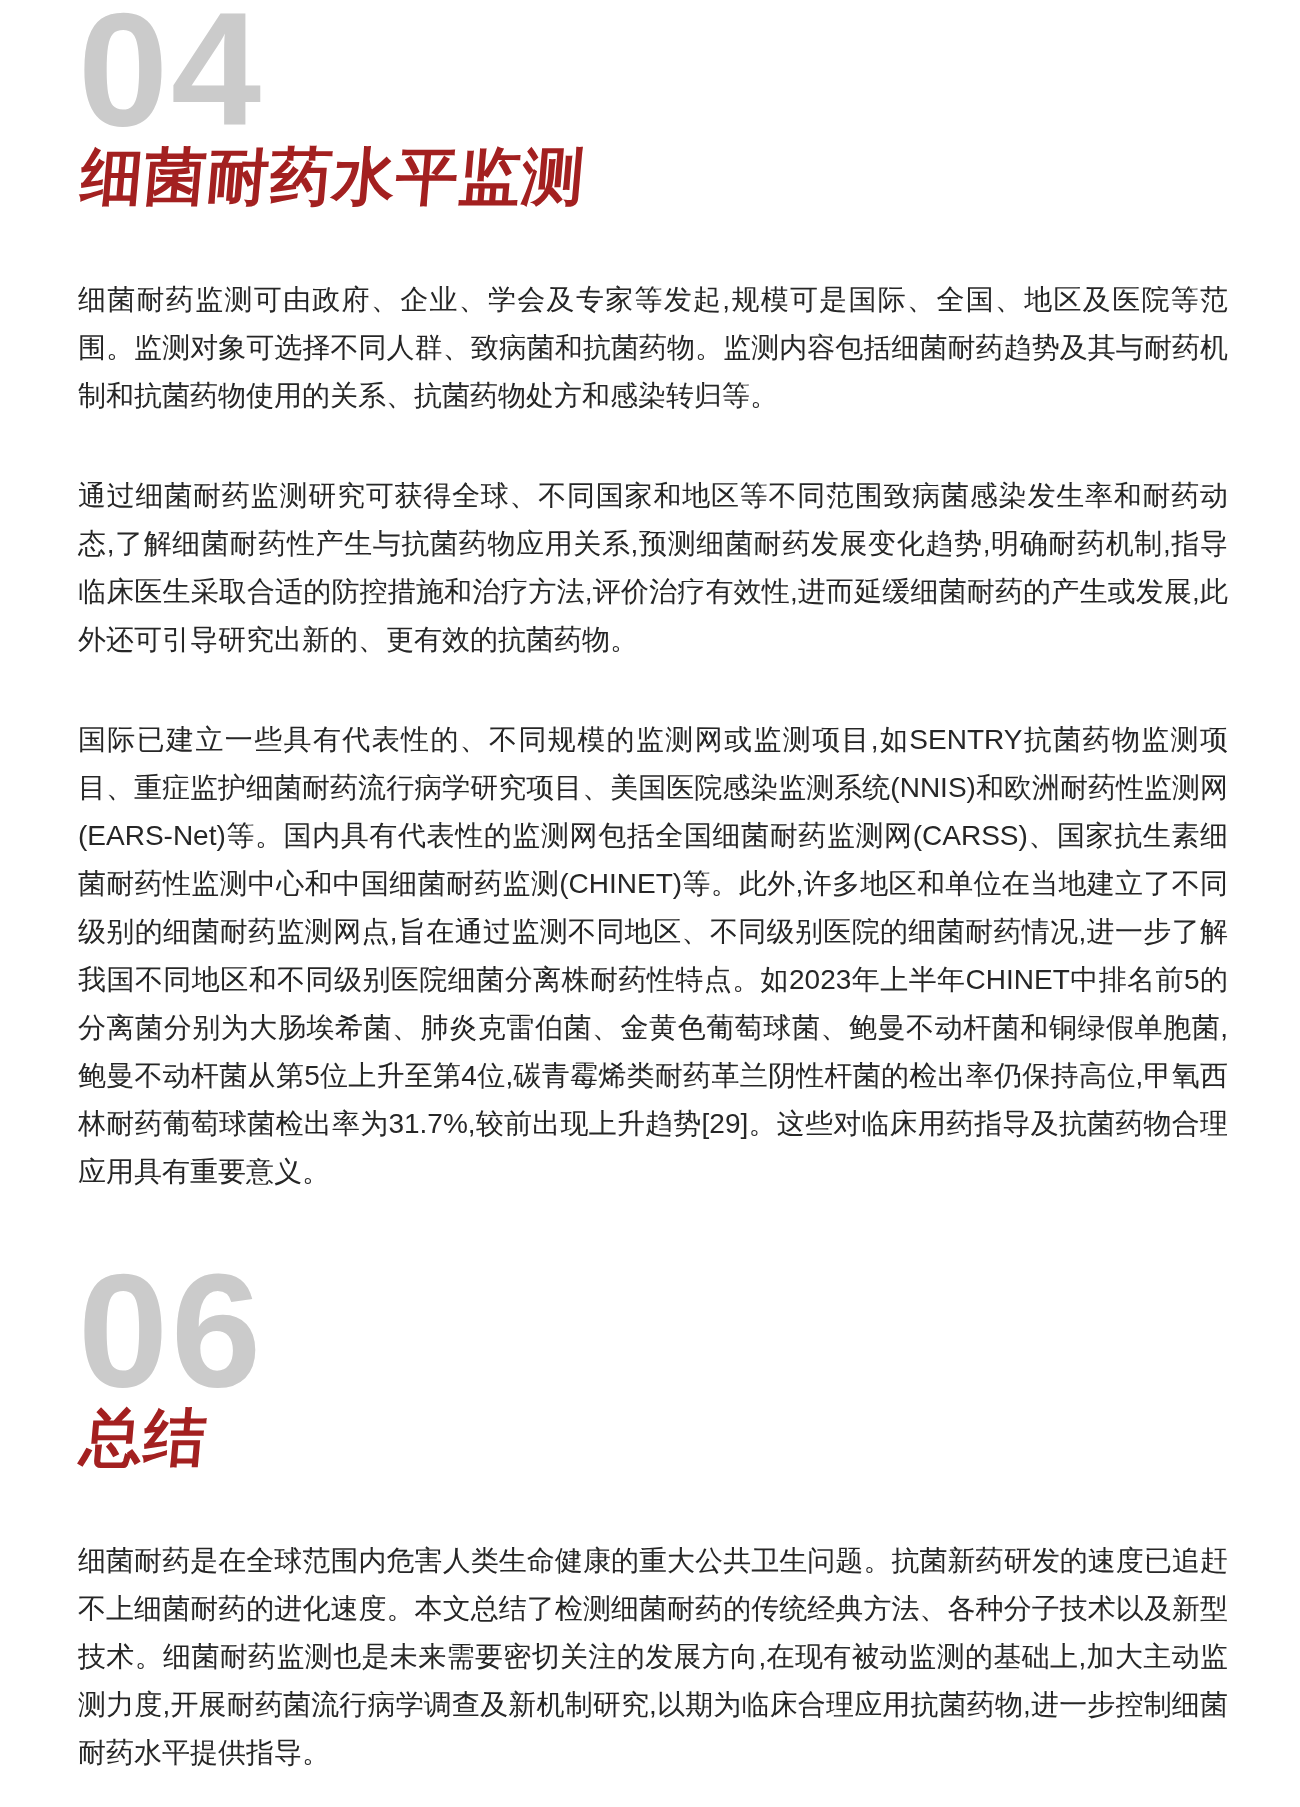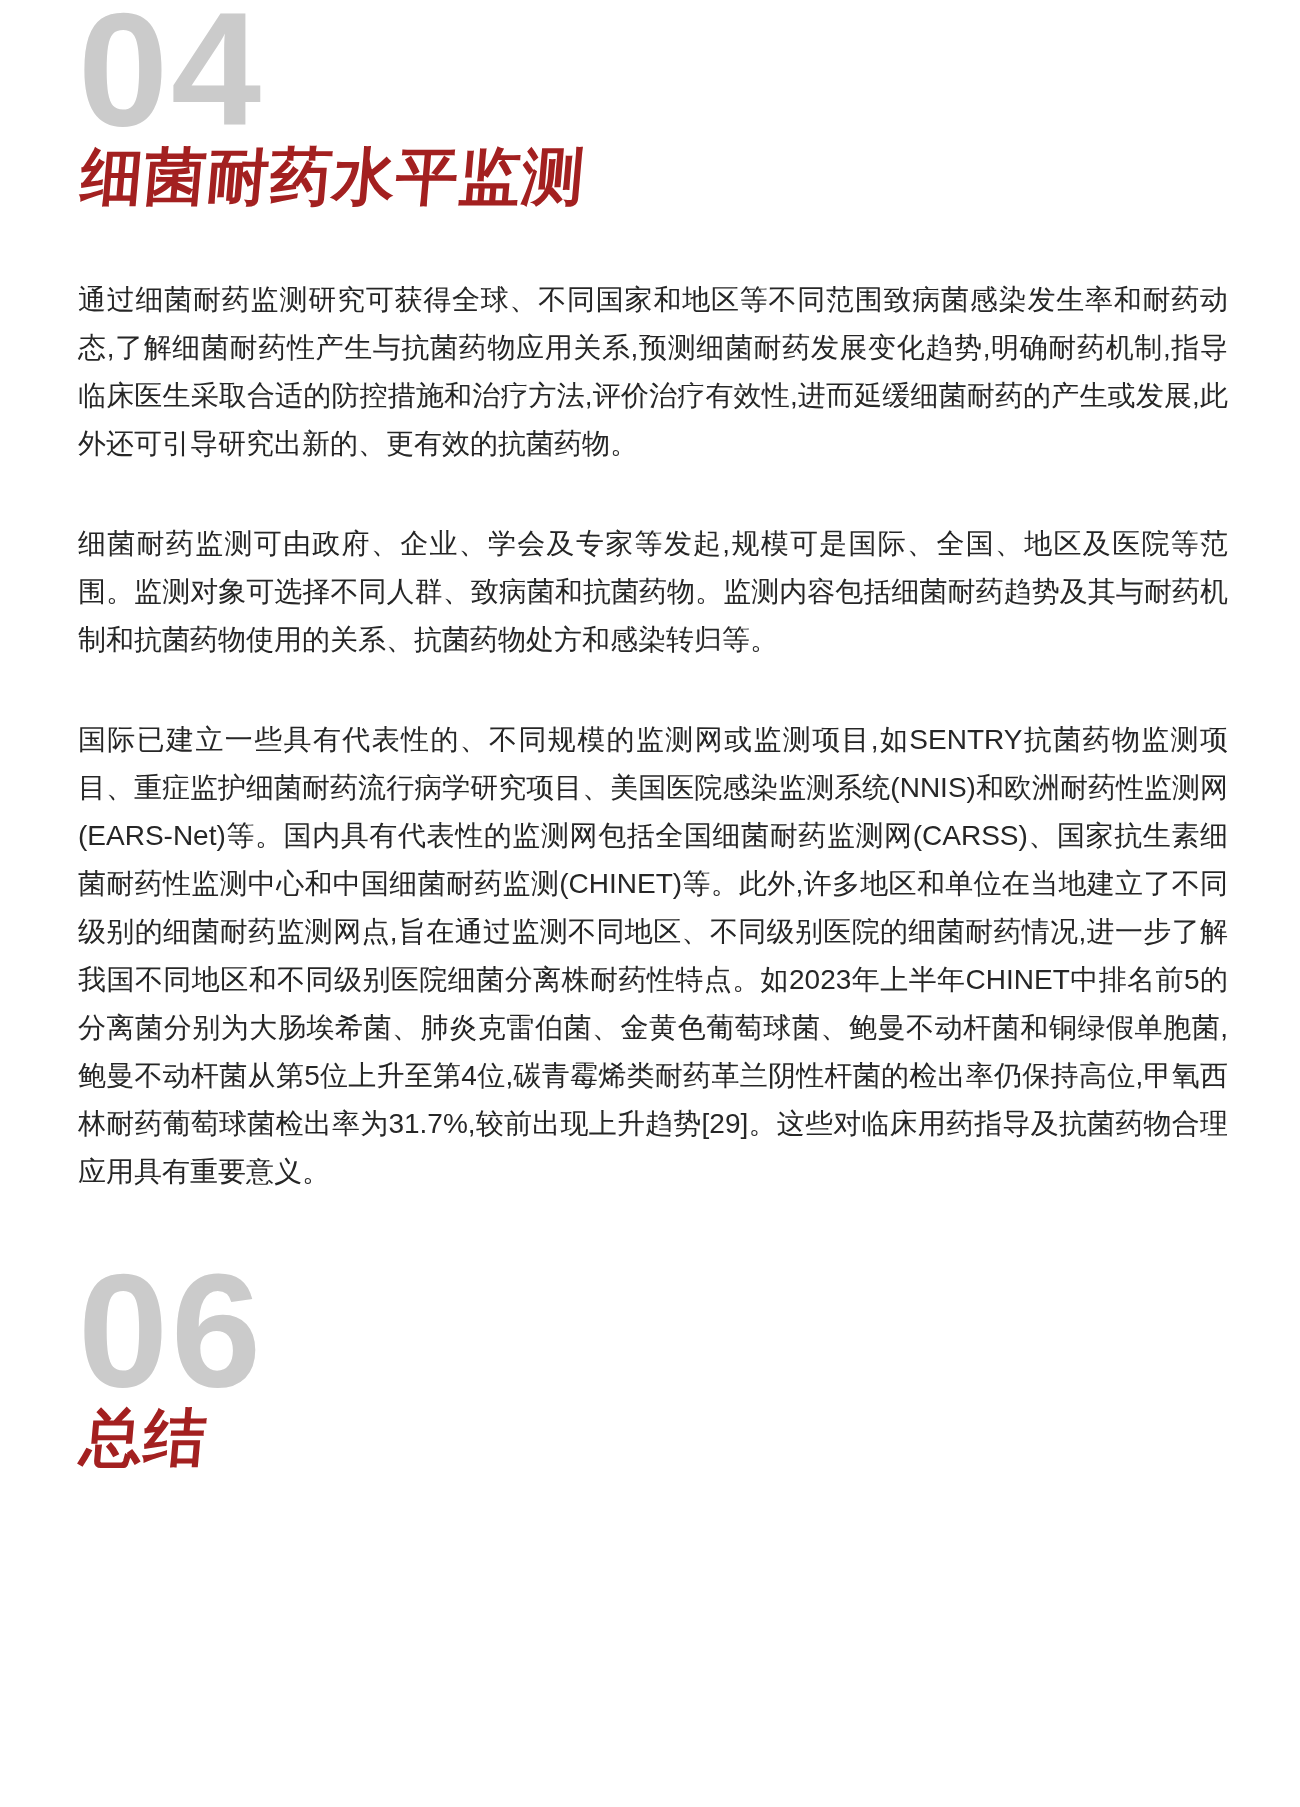--- a/index.html
+++ b/index.html
@@ -55,23 +55,24 @@
   }
 </style>
 </head>
 <body>
 
 <div class="page">
 
   <section class="doc-section section-04">
     <div class="section-number">04</div>
     <h1 class="section-title">细菌耐药水平监测</h1>
+    <p class="body-para">细菌耐药监测可由政府、企业、学会及专家等发起,规模可是国际、全国、地区及医院等范围。监测对象可选择不同人群、致病菌和抗菌药物。监测内容包括细菌耐药趋势及其与耐药机制和抗菌药物使用的关系、抗菌药物处方和感染转归等。</p>
     <p class="body-para">通过细菌耐药监测研究可获得全球、不同国家和地区等不同范围致病菌感染发生率和耐药动态,了解细菌耐药性产生与抗菌药物应用关系,预测细菌耐药发展变化趋势,明确耐药机制,指导临床医生采取合适的防控措施和治疗方法,评价治疗有效性,进而延缓细菌耐药的产生或发展,此外还可引导研究出新的、更有效的抗菌药物。</p>
-    <p class="body-para">细菌耐药监测可由政府、企业、学会及专家等发起,规模可是国际、全国、地区及医院等范围。监测对象可选择不同人群、致病菌和抗菌药物。监测内容包括细菌耐药趋势及其与耐药机制和抗菌药物使用的关系、抗菌药物处方和感染转归等。</p>
     <p class="body-para">国际已建立一些具有代表性的、不同规模的监测网或监测项目,如SENTRY抗菌药物监测项目、重症监护细菌耐药流行病学研究项目、美国医院感染监测系统(NNIS)和欧洲耐药性监测网(EARS-Net)等。国内具有代表性的监测网包括全国细菌耐药监测网(CARSS)、国家抗生素细菌耐药性监测中心和中国细菌耐药监测(CHINET)等。此外,许多地区和单位在当地建立了不同级别的细菌耐药监测网点,旨在通过监测不同地区、不同级别医院的细菌耐药情况,进一步了解我国不同地区和不同级别医院细菌分离株耐药性特点。如2023年上半年CHINET中排名前5的分离菌分别为大肠埃希菌、肺炎克雷伯菌、金黄色葡萄球菌、鲍曼不动杆菌和铜绿假单胞菌,鲍曼不动杆菌从第5位上升至第4位,碳青霉烯类耐药革兰阴性杆菌的检出率仍保持高位,甲氧西林耐药葡萄球菌检出率为31.7%,较前出现上升趋势[29]。这些对临床用药指导及抗菌药物合理应用具有重要意义。</p>
   </section>
 
   <section class="doc-section section-05">
     <div class="section-number">06</div>
     <h1 class="section-title">总结</h1>
+    <p class="body-para">细菌耐药是在全球范围内危害人类生命健康的重大公共卫生问题。抗菌新药研发的速度已追赶不上细菌耐药的进化速度。本文总结了检测细菌耐药的传统经典方法、各种分子技术以及新型技术。细菌耐药监测也是未来需要密切关注的发展方向,在现有被动监测的基础上,加大主动监测力度,开展耐药菌流行病学调查及新机制研究,以期为临床合理应用抗菌药物,进一步控制细菌耐药水平提供指导。</p>
   </section>
 
 </div>
 
 </body></html>

